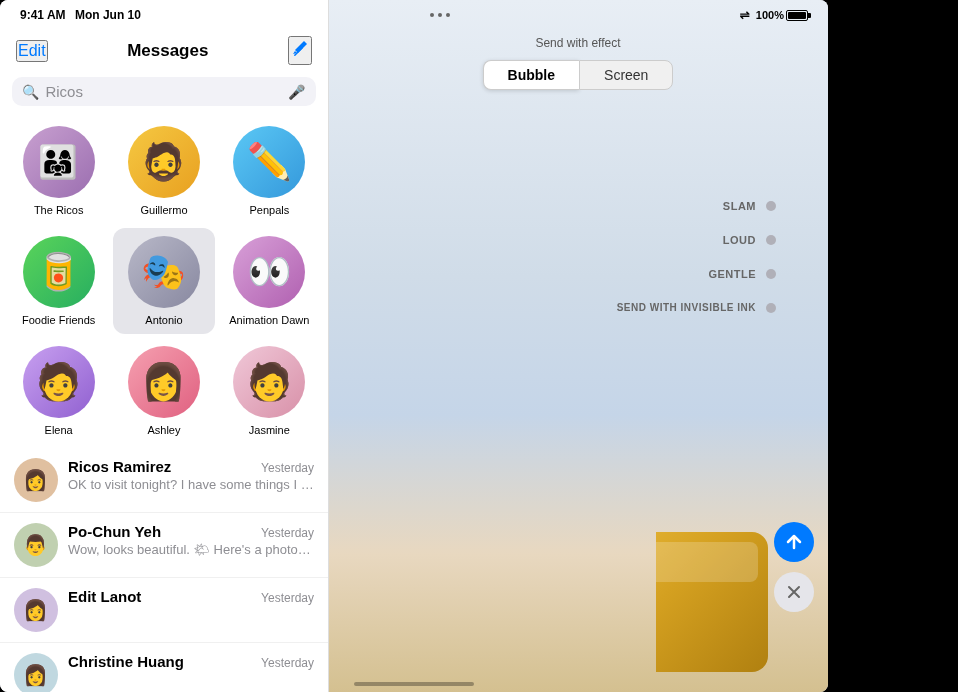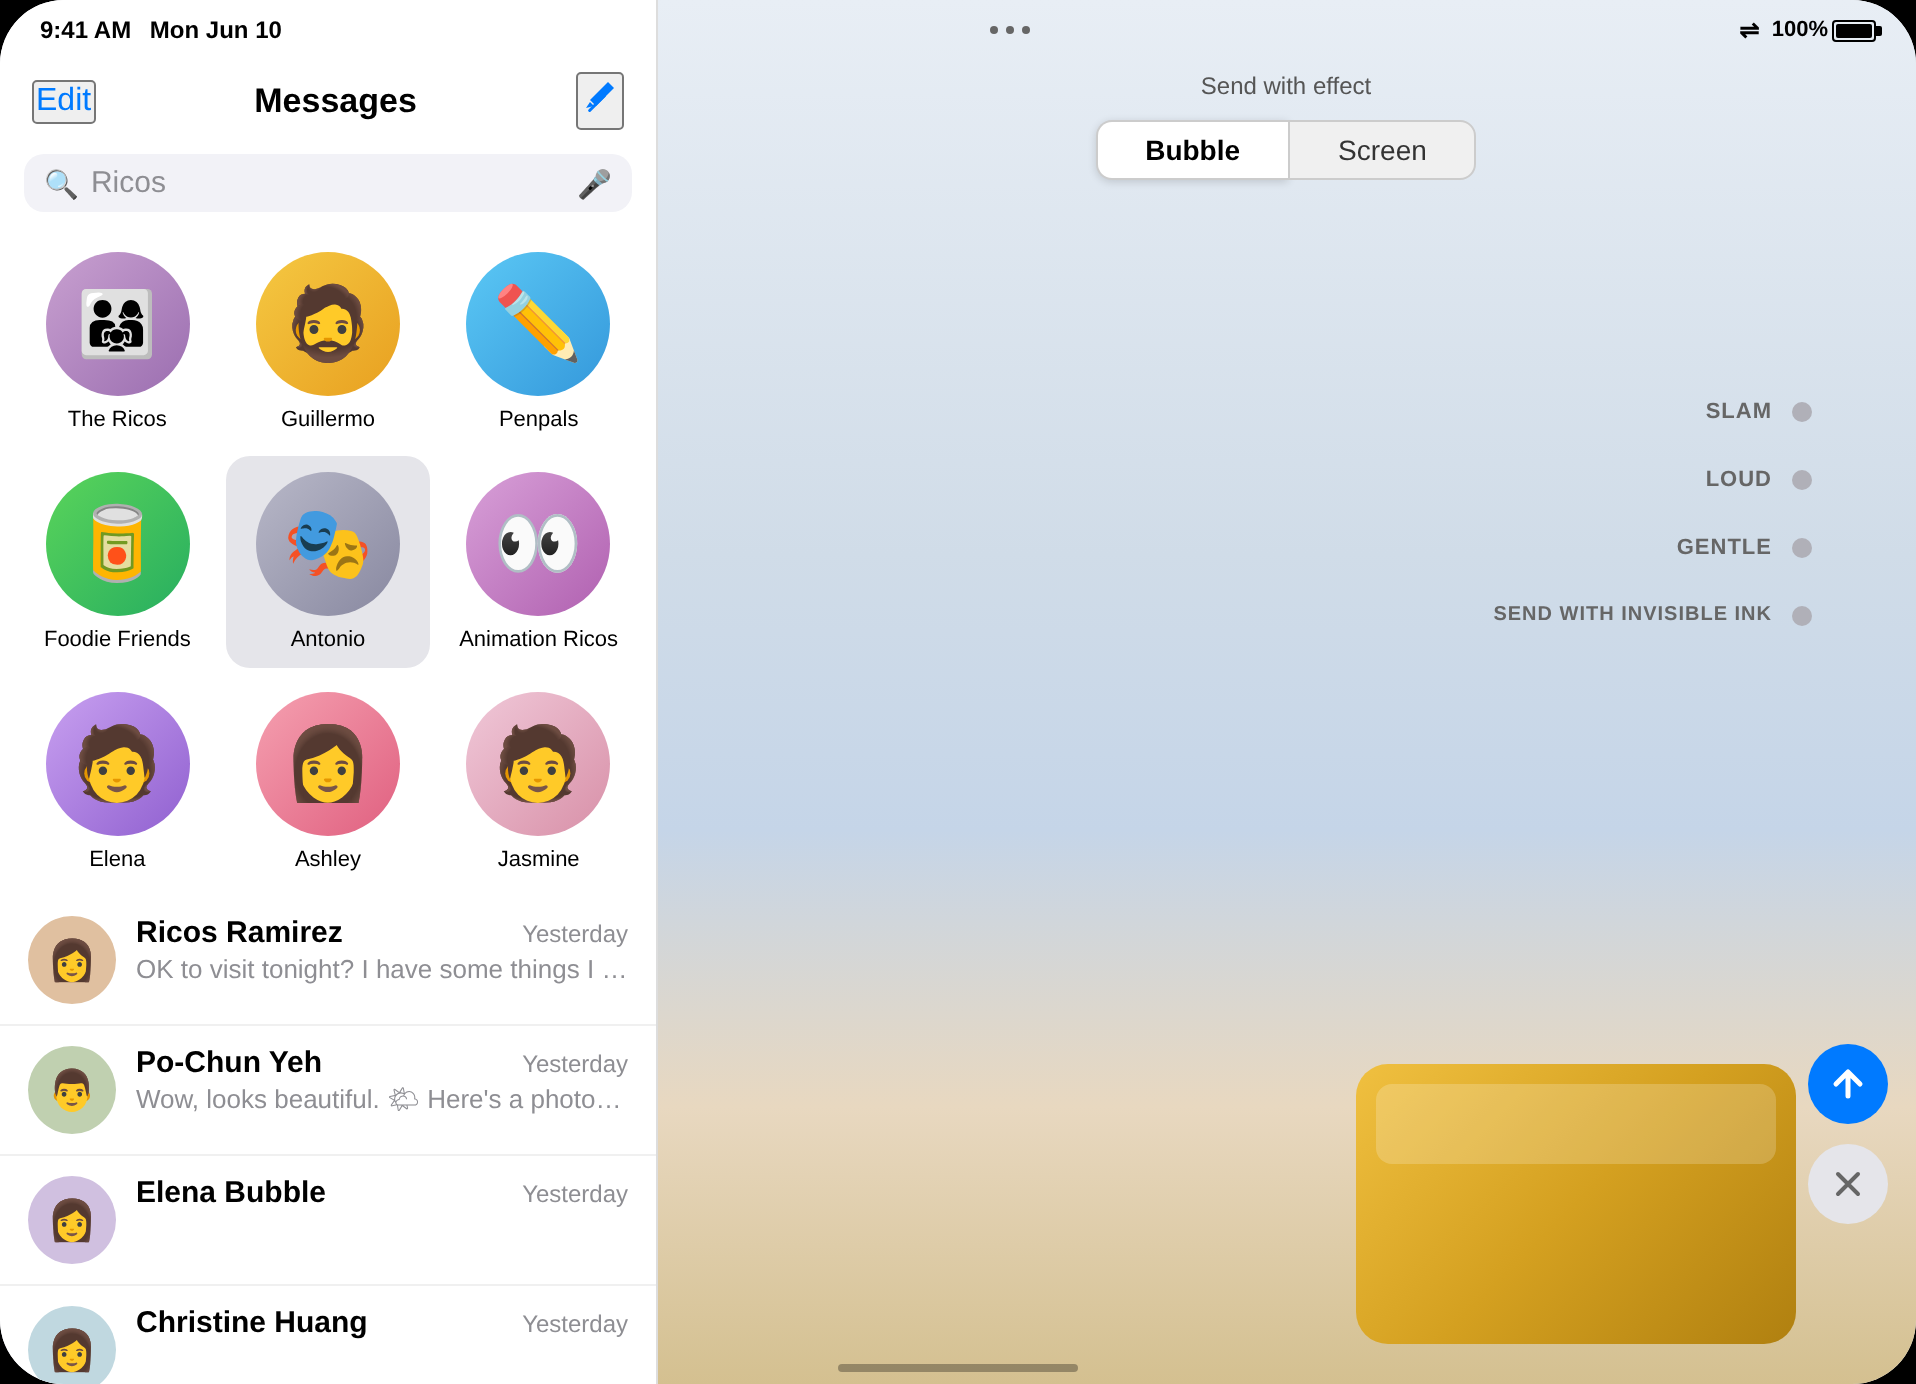--- a/index.html
+++ b/index.html
@@ -7,25 +7,25 @@
       width: 958px;
       height: 692px;
       background: #000;
       font-family: -apple-system, 'SF Pro Display', 'Helvetica Neue', Arial, sans-serif;
       overflow: hidden;
       position: relative;
     }
 
     
     .device {
-      width: 958px;
+      width: 828px;
       height: 692px;
       position: relative;
       background: #f2f2f7;
-      border-radius: 32px;
+      border-radius: 8px;
       overflow: hidden;
     }
 
     
     .status-bar {
       position: absolute;
       top: 0; left: 0; right: 0;
       height: 30px;
       display: flex;
       align-items: center;
@@ -438,21 +438,21 @@
       <div class="pinned-item selected">
         <div class="avatar-circle av-antonio">
           <span style="font-size:36px;">🎭</span>
         </div>
         <span class="avatar-label">Antonio</span>
       </div>
       <div class="pinned-item">
         <div class="avatar-circle av-animation">
           <span style="font-size:36px;">👀</span>
         </div>
-        <span class="avatar-label">Animation Ricos</span>
+        <span class="avatar-label">Animation Dawn</span>
       </div>
 
       <div class="pinned-item">
         <div class="avatar-circle av-rigo">
           <span style="font-size:36px;">🧑</span>
         </div>
         <span class="avatar-label">Elena</span>
       </div>
       <div class="pinned-item">
         <div class="avatar-circle av-ashley">
@@ -486,21 +486,21 @@
             <span class="conv-name">Po-Chun Yeh</span>
             <span class="conv-time">Yesterday</span>
           </div>
           <div class="conv-preview">Wow, looks beautiful. 🌤 Here's a photo of the beach!</div>
         </div>
       </div>
       <div class="conv-item">
         <div class="conv-avatar" style="background:#d0c0e0;">👩</div>
         <div class="conv-body">
           <div class="conv-header">
-            <span class="conv-name">Elena Bubble</span>
+            <span class="conv-name">Edit Lanot</span>
             <span class="conv-time">Yesterday</span>
           </div>
         </div>
       </div>
       <div class="conv-item">
         <div class="conv-avatar" style="background:#c0d8e0;">👩</div>
         <div class="conv-body">
           <div class="conv-header">
             <span class="conv-name">Christine Huang</span>
             <span class="conv-time">Yesterday</span>

